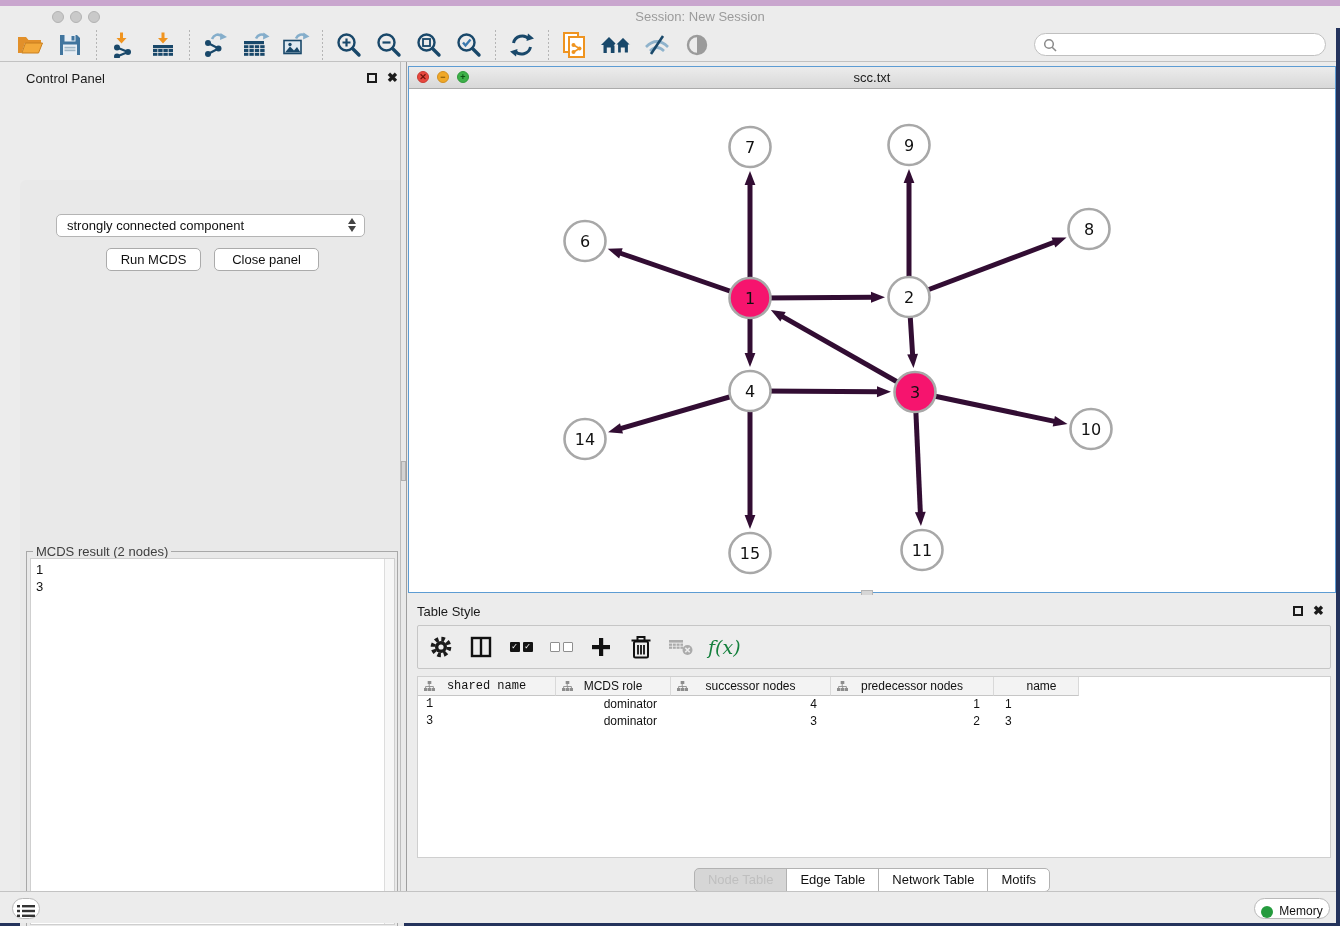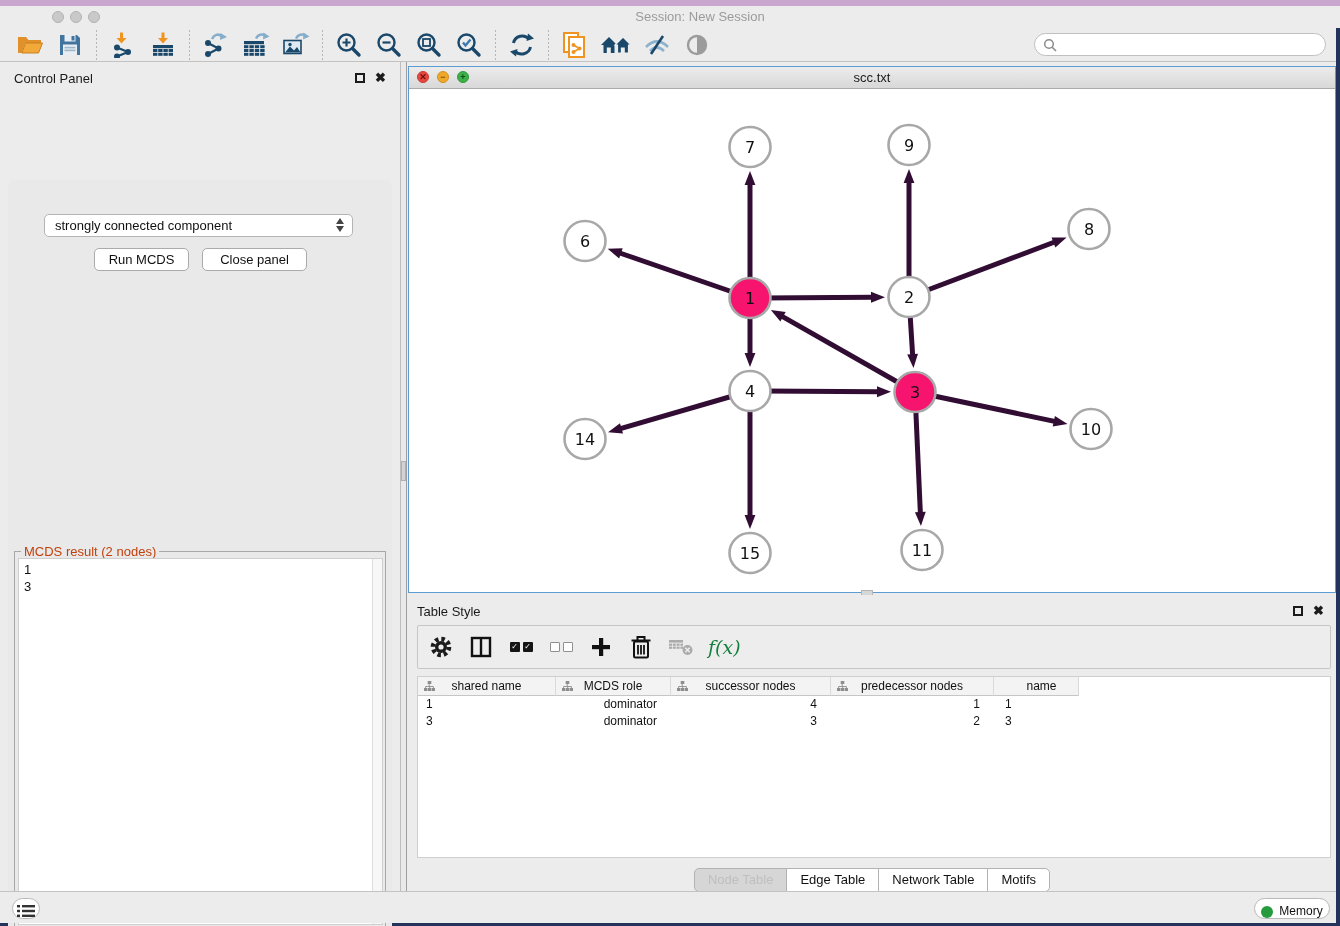--- a/index.html
+++ b/index.html
@@ -56,21 +56,21 @@
   .spin-up { width:0; height:0; border-left:4px solid transparent; border-right:4px solid transparent;
              border-bottom:6px solid #444; }
   .spin-dn { width:0; height:0; border-left:4px solid transparent; border-right:4px solid transparent;
              border-top:6px solid #444; }
   .btn { position:absolute; height:23px; background:#fff; border:1px solid #ababab; border-radius:5px;
          font-size:13px; color:#111; display:flex; align-items:center; justify-content:center; cursor:default; }
 
   .fieldset { position:absolute; left:6px; top:371px; width:372px; height:377px;
               border:1px solid #a8a8a8; }
   .fieldset-legend { position:absolute; left:6px; top:-8px; background:#e9e9e9; padding:0 3px;
-                     font-size:13px; color:#c2410c; }
+                     font-size:13px; color:#404040; }
   .result-area { position:absolute; left:3px; top:6px; width:365px; height:367px; background:#fff;
                  border:1px solid #cfcfcf; }
   .result-text { position:absolute; left:5px; top:2px; font-size:13px; line-height:17px;
                  color:#111; white-space:pre; }
   .result-scroll { position:absolute; right:0; top:0; width:10px; height:100%;
                    background:#f7f7f7; border-left:1px solid #ddd; }
 
   .divider { position:absolute; left:400px; top:56px; width:7px; height:829px; background:#e9e9e9;
              border-left:1px solid #bdbdbd; border-right:1px solid #9e9e9e; }
   .divider-handle { position:absolute; left:0px; top:399px; width:5px; height:20px; background:#d2d2d2;
@@ -103,21 +103,21 @@
   .ttable { position:absolute; left:9px; top:81px; width:914px; height:182px; background:#fff;
             border:1px solid #cfcfcf; overflow:hidden; }
   .thead { position:absolute; top:0; left:0; height:19px; display:flex; }
   .thcell { position:relative; height:19px; background:#f3f3f3; border-right:1px solid #d9d9d9;
             border-bottom:1px solid #c6c6c6; font-size:12px; color:#111;
             display:flex; align-items:center; justify-content:center; }
   .thcell .tree-ico { position:absolute; left:6px; top:4px; }
   .trows { position:absolute; top:19px; left:0; right:0; }
   .trow { display:flex; height:17px; }
   .tcell { font-size:12px; color:#111; padding:1px 14px 0 8px; white-space:nowrap; overflow:hidden; }
-  .c0 { width:138px; } .c1 { width:115px;text-align:right; } .c2 { width:160px; text-align:right; }
+  .c0 { width:138px;font-family:Liberation Mono, monospace; } .c1 { width:115px;text-align:right; } .c2 { width:160px; text-align:right; }
   .c3 { width:163px; text-align:right; } .c4 { width:85px; text-align:left; padding-left:11px; }
 
   .tp-tabs { position:absolute; left:0; top:273px; width:100%; display:flex; justify-content:center; }
 
   
   .statusbar { position:absolute; left:0; top:885px; width:100%; height:32px; background:#ececec;
                border-top:1px solid #c3c3c3; }
   .sb-btn { position:absolute; top:6px; height:21px; background:#fff; border:1px solid #b9b9b9;
             border-radius:11px; display:flex; align-items:flex-end; justify-content:center; gap:6px;
             font-size:12px; color:#111; }
@@ -295,21 +295,21 @@
     </div>
     <div class="searchbox">
       <svg width="14" height="14" viewBox="0 0 14 14">
           <circle cx="6" cy="6" r="4.3" fill="none" stroke="#8a8a8a" stroke-width="1.5"></circle>
           <line x1="9.2" y1="9.2" x2="13" y2="13" stroke="#8a8a8a" stroke-width="1.6"></line>
         </svg>
       <input type="text" value="" style="">
     </div>
   </div>
 
-  <div class="abs" style="left:0;top:56px;width:400px;height:829px">
+  <div class="abs" style="left:12px;top:56px;width:400px;height:829px">
     <div class="cp-title abs" style="left:14px;top:9px">Control Panel</div>
     <div class="panel-icons" style="right:14px;top:9px">
       <span class="float-ico"></span>
       <span class="close-ico">✖</span>
     </div>
 
     <div class="mcds-panel">
       <div class="selectbox">
         <span>strongly connected component</span>
         <span class="spinner">

